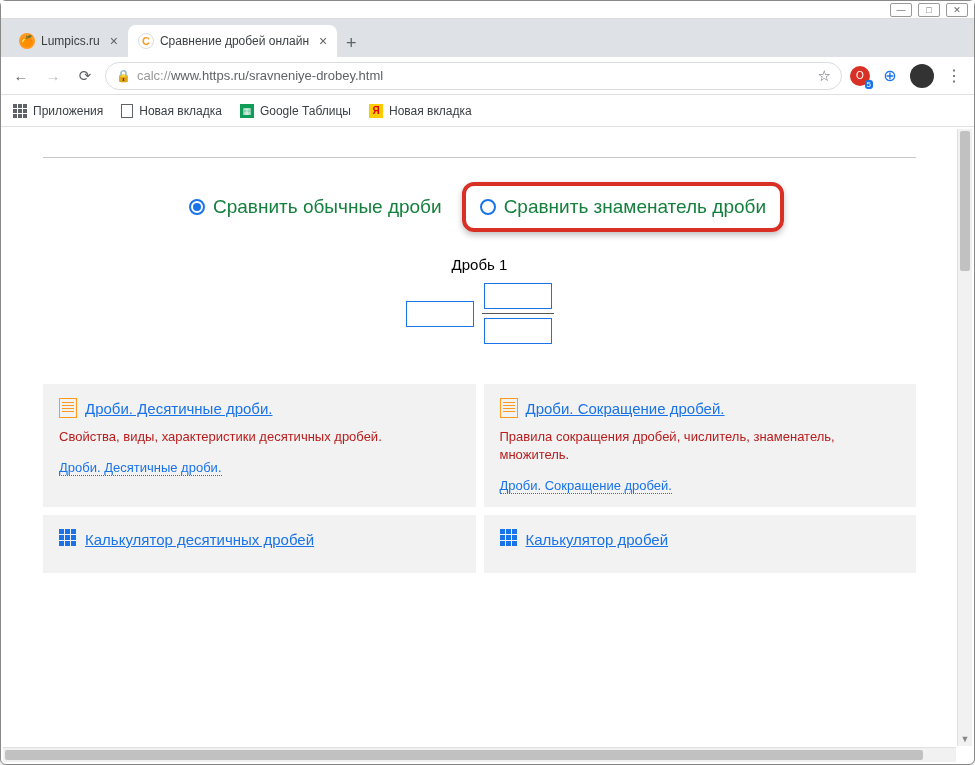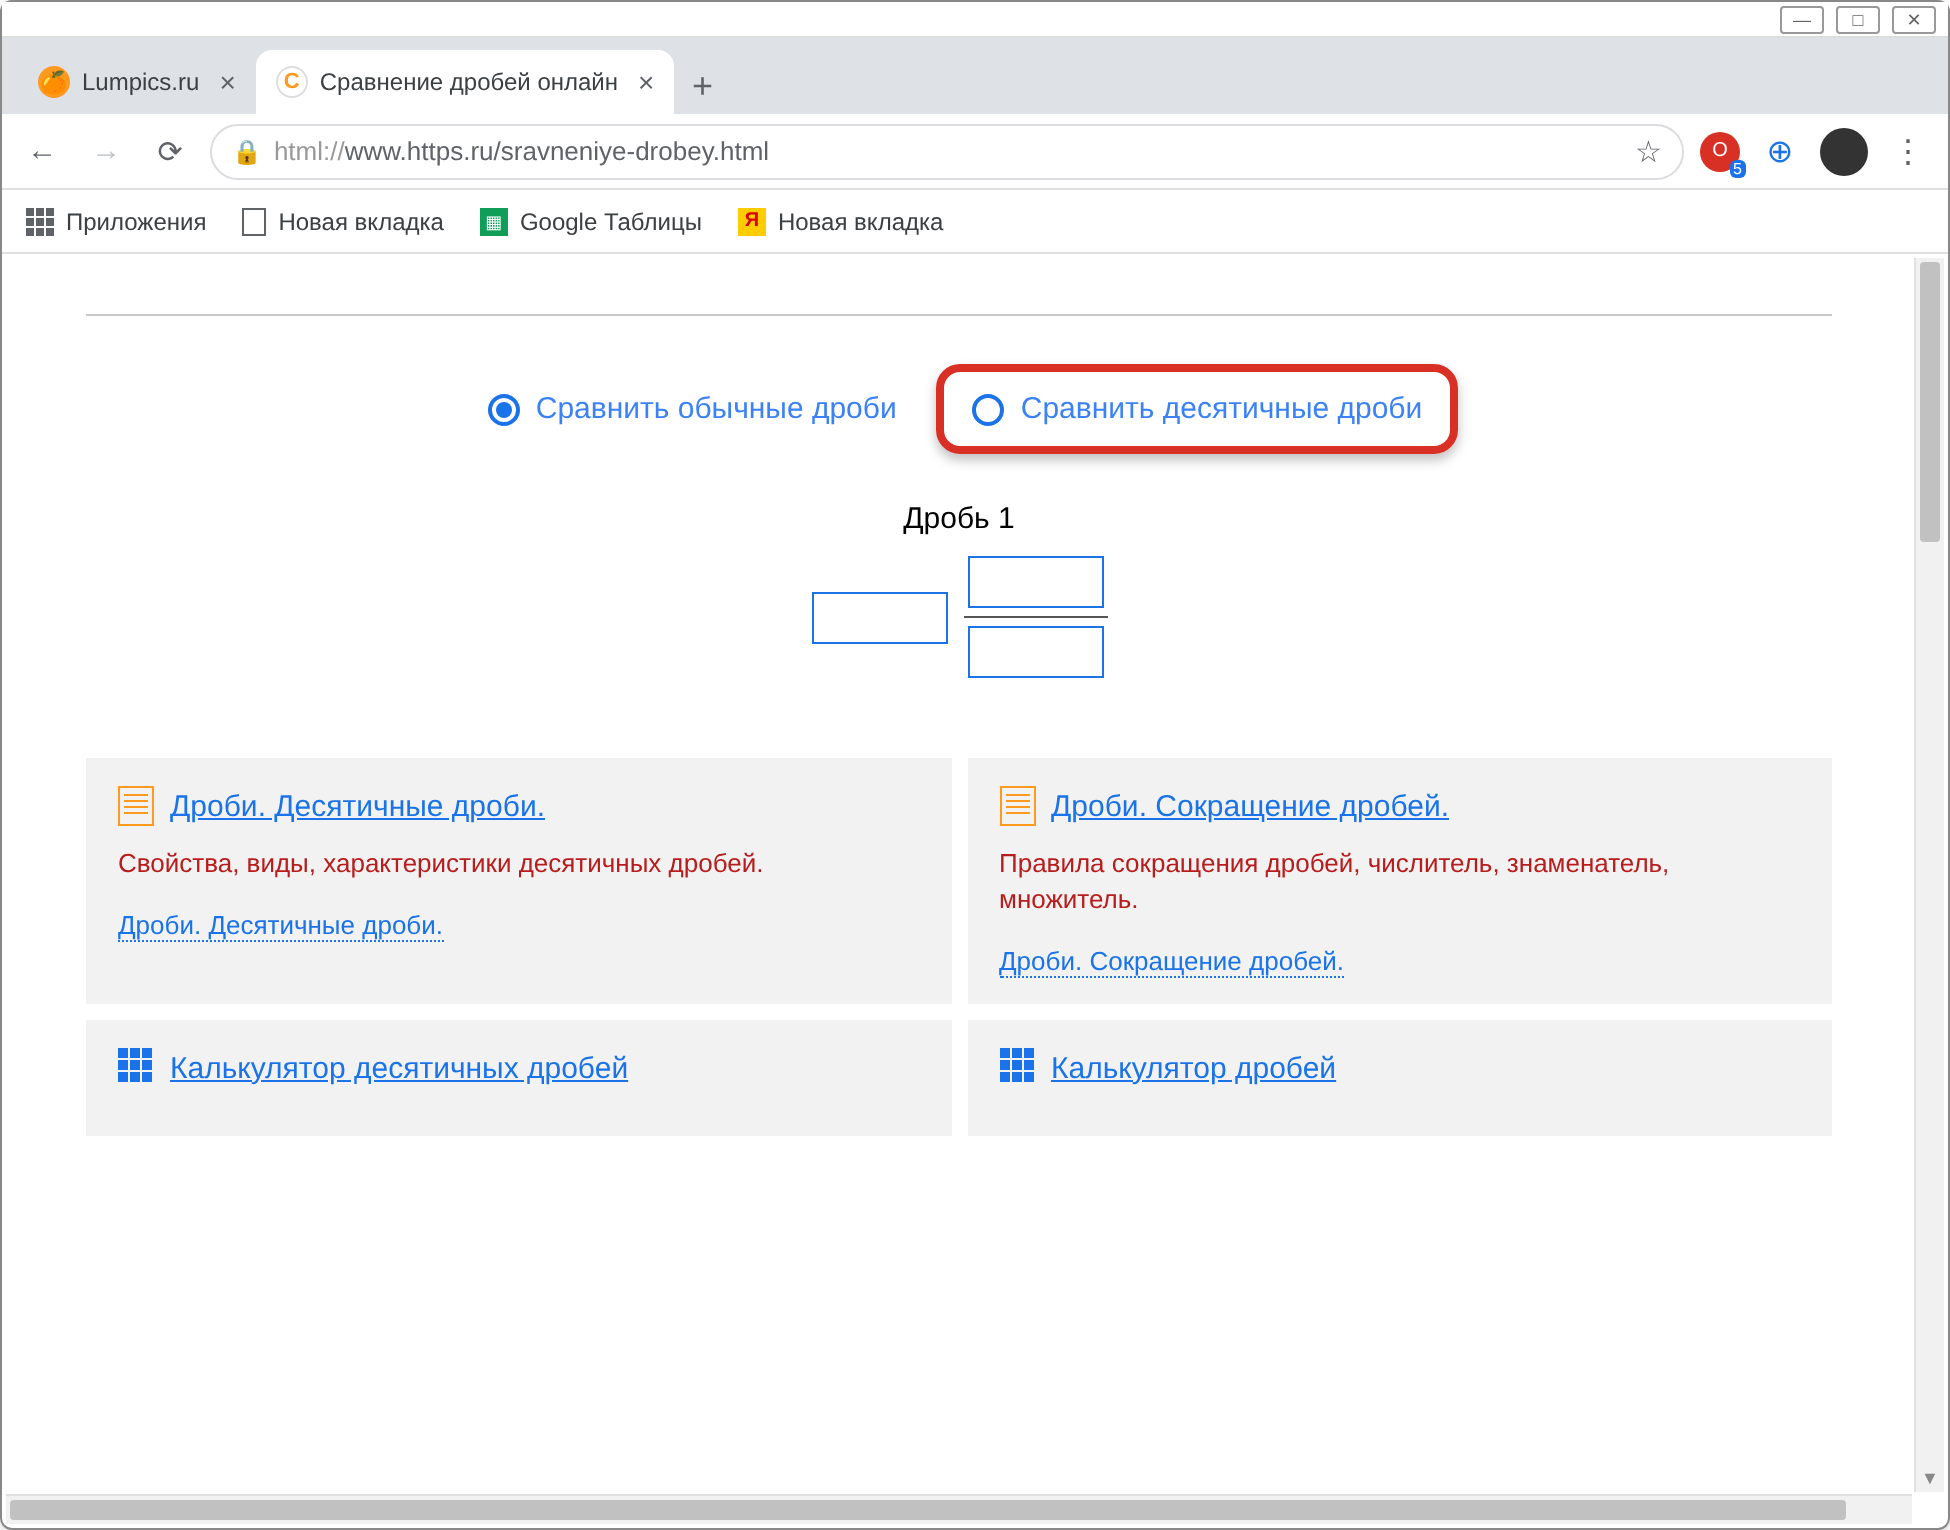--- a/index.html
+++ b/index.html
@@ -45,21 +45,21 @@
   .scrollbar-v .thumb { position: absolute; left: 2px; right: 2px; top: 2px; height: 140px; background: #c1c1c1; border-radius: 2px; }
   .scrollbar-v .arrow { position: absolute; left: 0; right: 0; height: 15px; display: flex; align-items: center; justify-content: center; color: #888; font-size: 9px; }
   .scrollbar-h { position: absolute; left: 2px; right: 18px; bottom: 2px; height: 15px; background: #f1f1f1; border-top: 1px solid #e0e0e0; }
   .scrollbar-h .thumb { position: absolute; top: 2px; bottom: 2px; left: 2px; width: 918px; background: #c1c1c1; border-radius: 2px; }
 
   .page { padding: 0 40px; }
   .hr-top { border-top: 1px solid #c8c8c8; margin: 28px 0 24px 0; }
   h1 { color: #ff9a1f; font-size: 22px; font-weight: normal; text-align: center; margin-bottom: 28px; font-family: Verdana, sans-serif; }
 
   .radio-row { display: flex; justify-content: center; gap: 6px; margin-bottom: 24px; align-items: center; }
-  .radio-opt { display: flex; align-items: center; gap: 8px; font-size: 15px; color: #3b82f6; cursor: pointer; padding: 10px 14px; font-family: Verdana, sans-serif; }
+  .radio-opt { display: flex; align-items: center; gap: 8px; font-size: 19px; color: #15803d; cursor: pointer; padding: 10px 14px; font-family: Verdana, sans-serif; }
   .radio { width: 16px; height: 16px; border: 2px solid #1a73e8; border-radius: 50%; display: flex; align-items: center; justify-content: center; }
   .radio.selected::after { content: ''; width: 8px; height: 8px; background: #1a73e8; border-radius: 50%; }
   .highlight-box { border: 4px solid #d93025; border-radius: 12px; box-shadow: 0 3px 6px rgba(0,0,0,.25); }
 
   .fractions-row { display: flex; justify-content: center; gap: 60px; margin-bottom: 40px; }
   .fraction-col { text-align: center; }
   .frac-label { color: #000000; font-size: 15px; margin-bottom: 10px; font-family: Verdana, sans-serif; }
   .frac-inputs { display: flex; align-items: center; gap: 8px; }
   .frac-input { width: 68px; height: 26px; border: 1px solid #1a73e8; }
   .frac-right { display: flex; flex-direction: column; gap: 4px; align-items: center; }
@@ -103,21 +103,21 @@
     </div>
     <div class="newtab">+</div>
   </div>
 
   <div class="toolbar">
     <div class="navicon">←</div>
     <div class="navicon disabled">→</div>
     <div class="navicon">⟳</div>
     <div class="omnibox">
       <span class="lock">🔒</span>
-      <span class="url-full"><span class="url-dim">html://</span><span>www.https.ru/sravneniye-drobey.html</span></span>
+      <span class="url-full"><span class="url-dim">calc://</span><span>www.https.ru/sravneniye-drobey.html</span></span>
       <span class="star">☆</span>
     </div>
     <div class="avatar-badge">O<span class="sub">5</span></div>
     <div class="globe navicon">⊕</div>
     <div class="avatar"></div>
     <div class="kebab navicon">⋮</div>
   </div>
 
   <div class="bookmarkbar">
     <div class="bm-item">
@@ -152,21 +152,21 @@
     <div class="page">
       <div class="hr-top"></div>
 
       <div class="radio-row">
         <label class="radio-opt">
           <span class="radio selected"></span>
           <span>Сравнить обычные дроби</span>
         </label>
         <label class="radio-opt highlight-box">
           <span class="radio"></span>
-          <span>Сравнить десятичные дроби</span>
+          <span>Сравнить знаменатель дроби</span>
         </label>
       </div>
 
       <div class="fractions-row">
         <div class="fraction-col">
           <div class="frac-label">Дробь 1</div>
           <div class="frac-inputs">
             <input class="frac-input" style="">
             <div class="frac-right">
               <input class="frac-input" style="">

